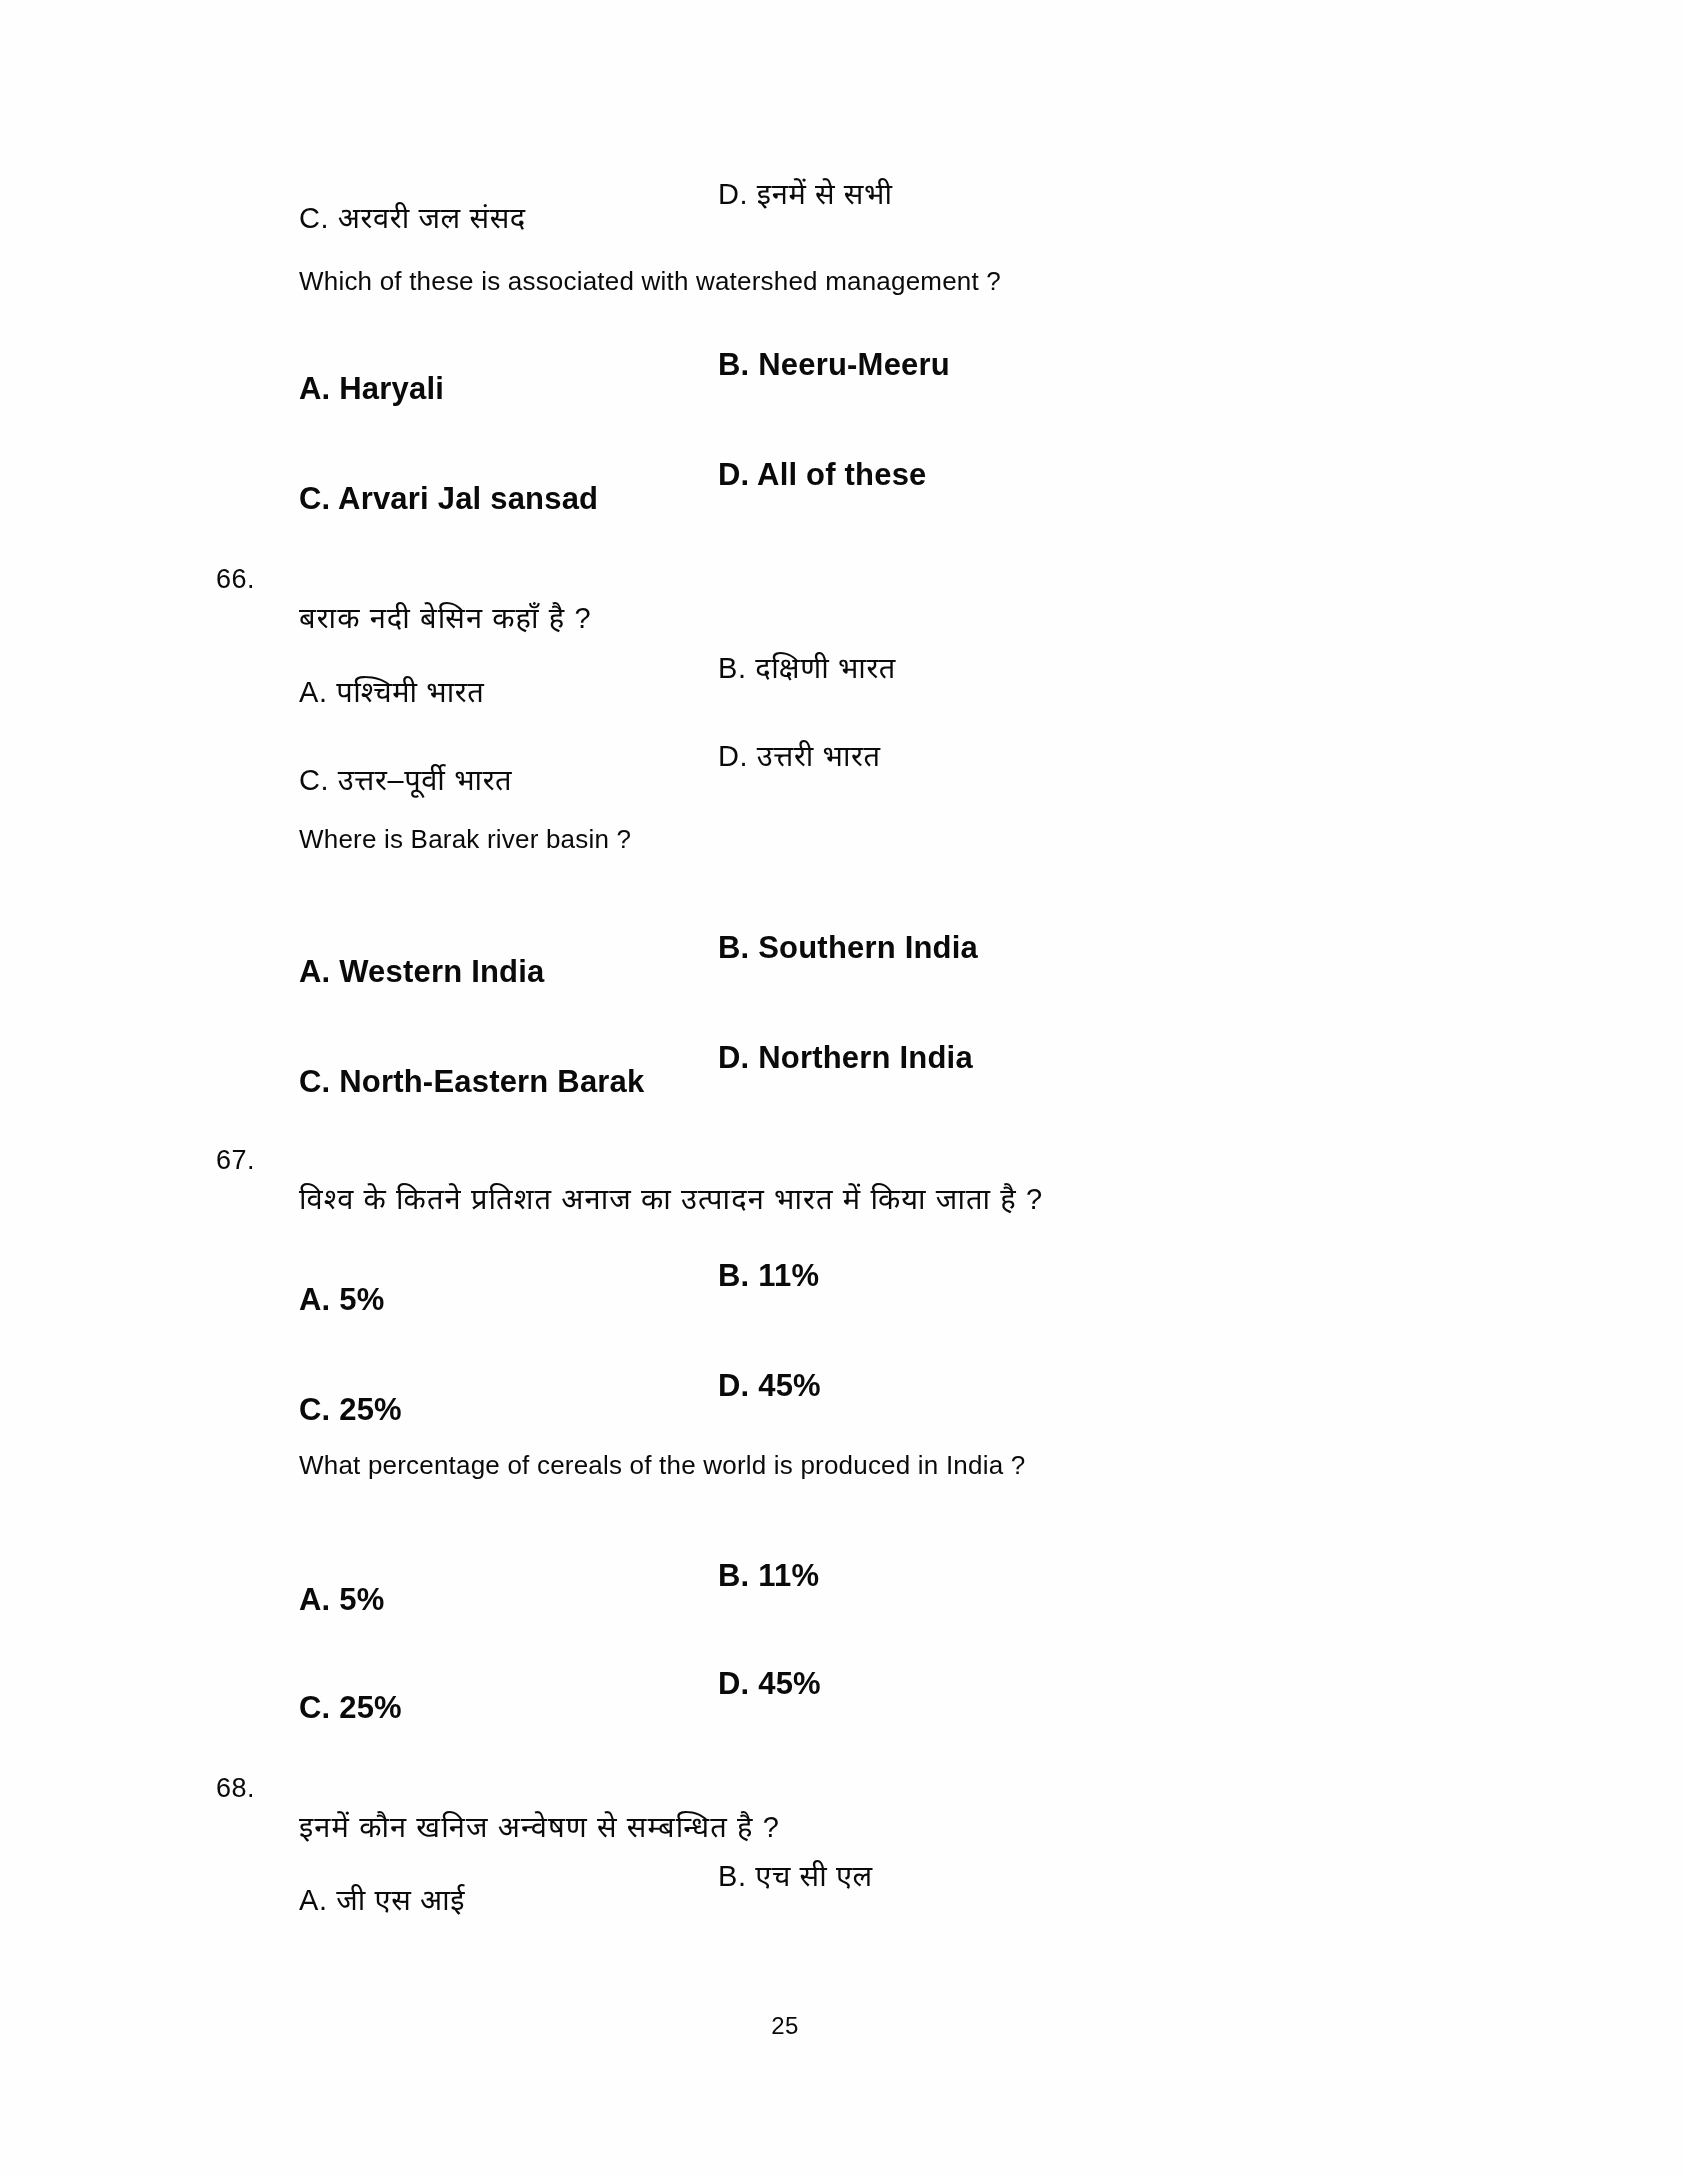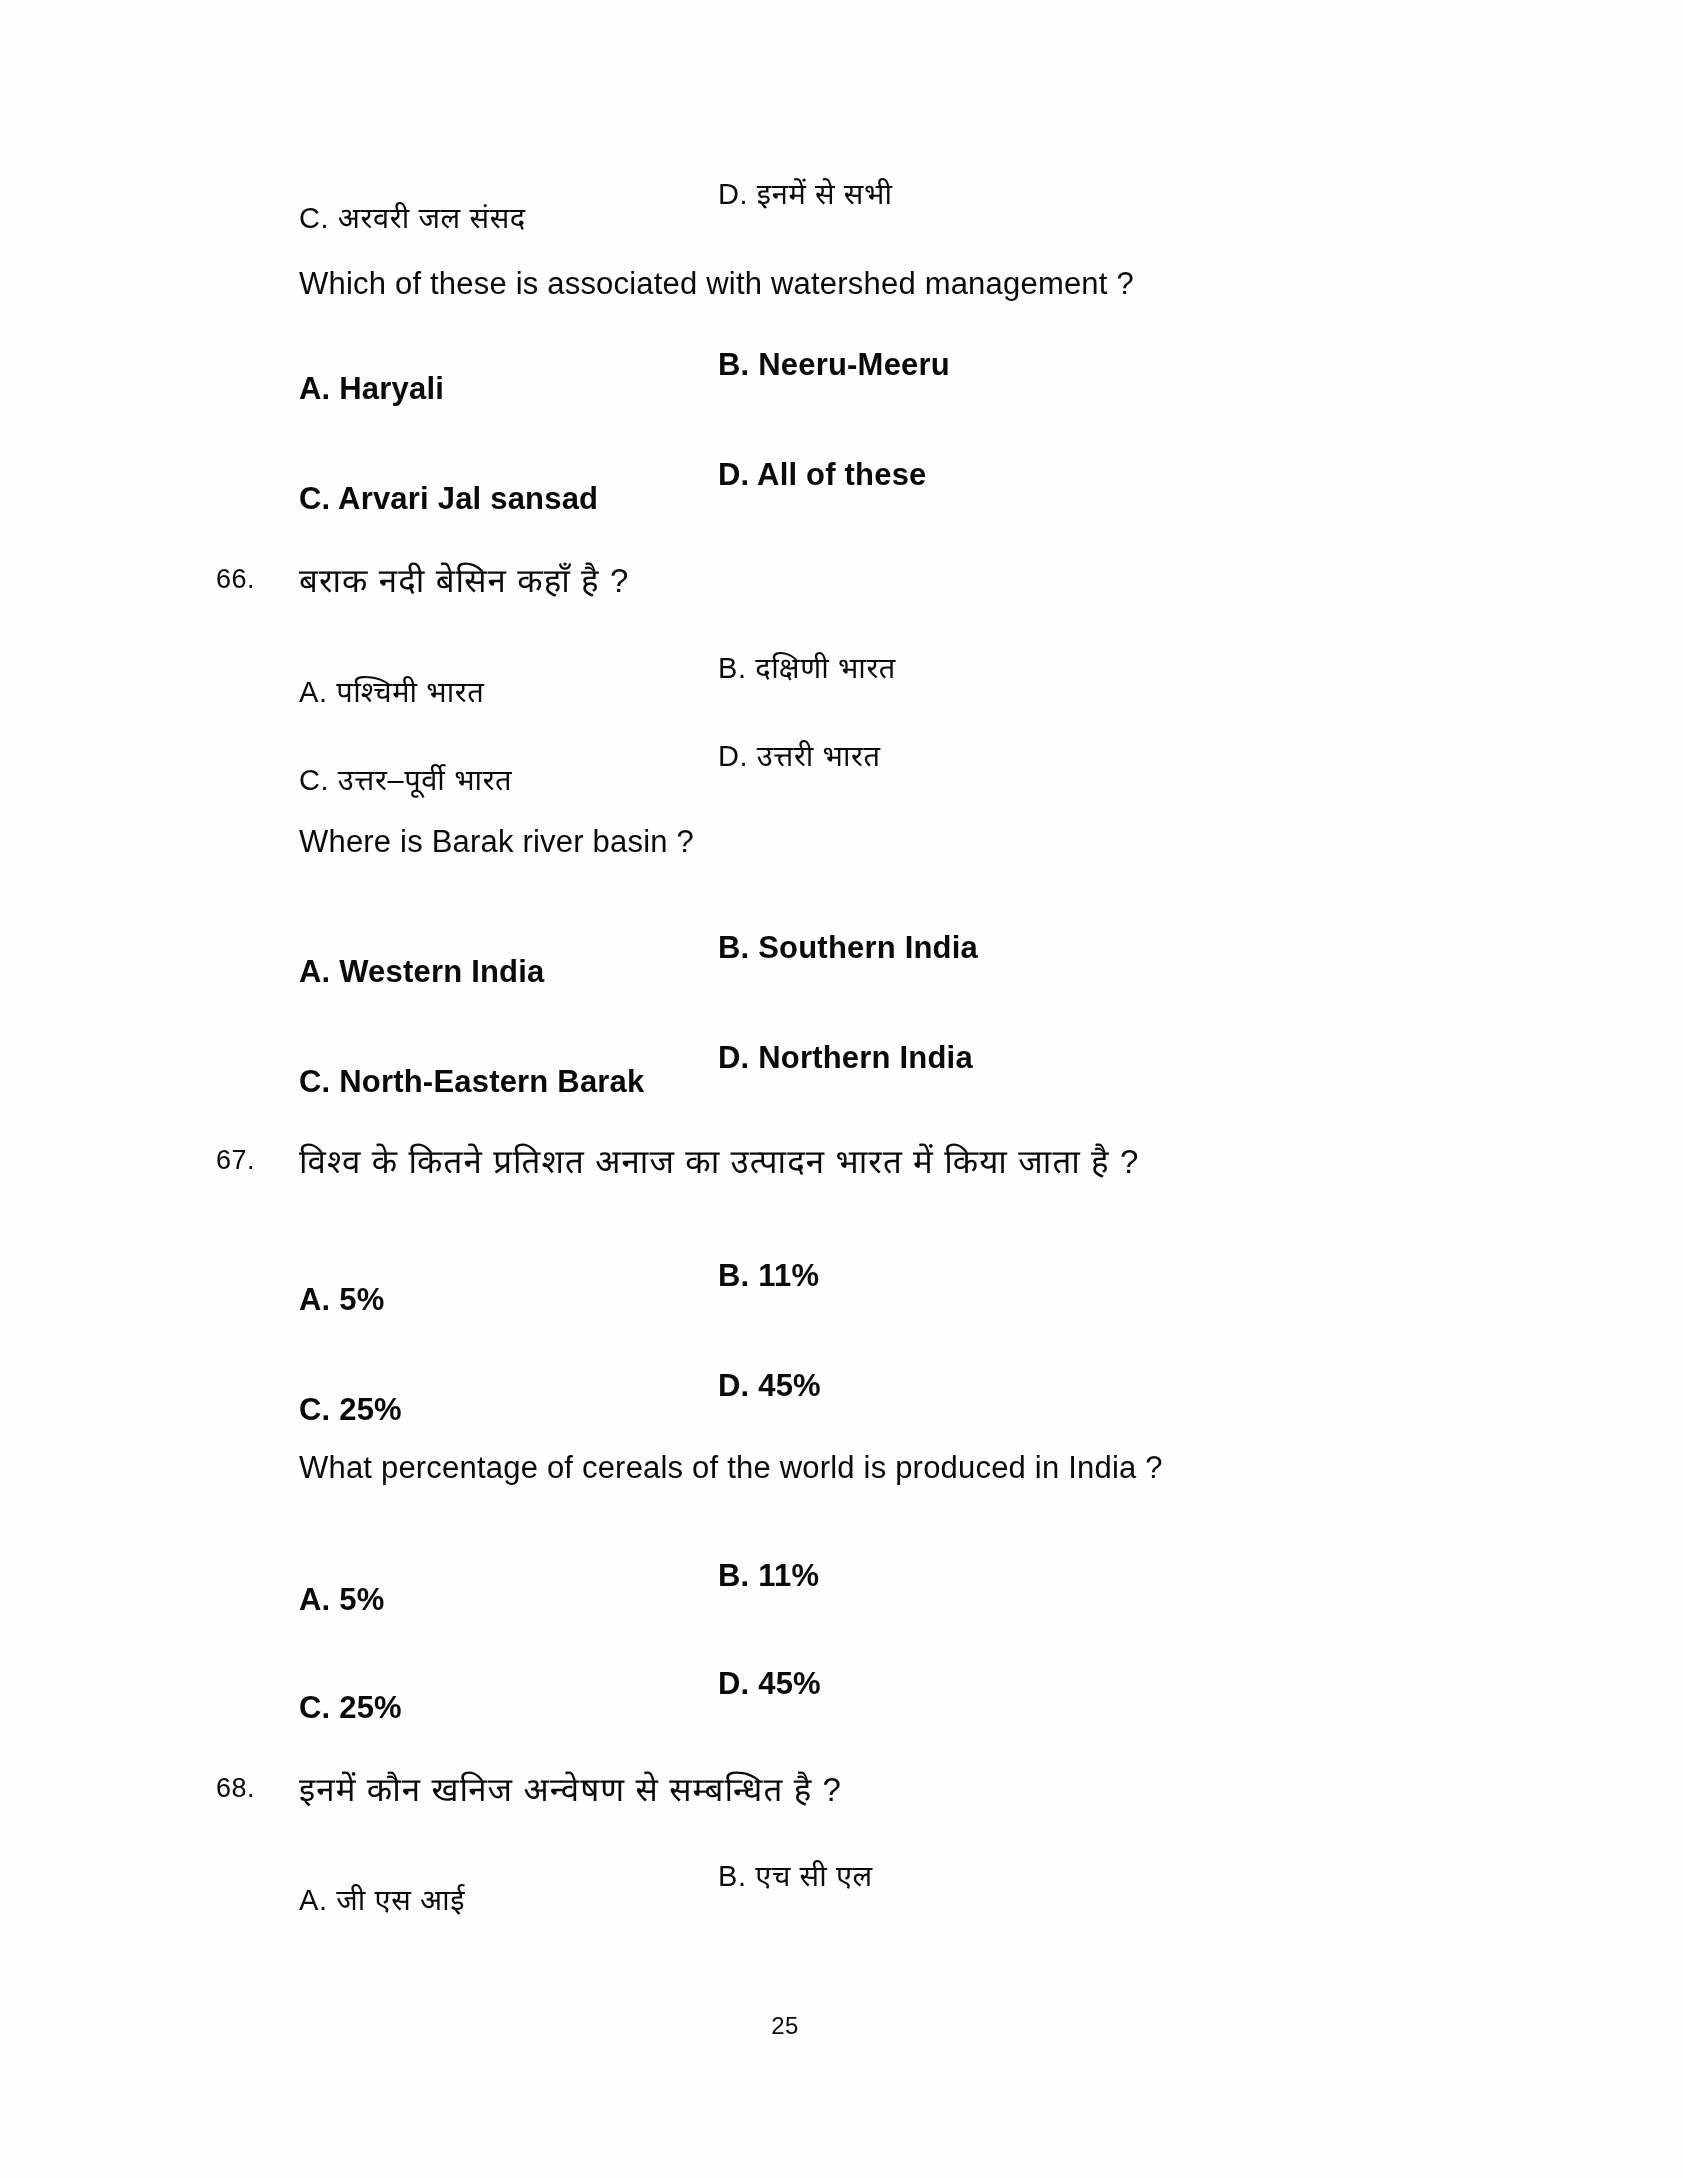--- a/index.html
+++ b/index.html
@@ -64,32 +64,33 @@
   }
 
   
   .hi {
     font-size: 29px;
     line-height: 1.0;
     letter-spacing: 0.6px;
     font-weight: 400;
   }
   .hi-q {
-    font-size: 33px;
+    font-size: 29px;
     line-height: 1.0;
     letter-spacing: 1.1px;
+    margin-top: 40px;
   }
   .en {
     font-size: 31px;
     line-height: 1.0;
     letter-spacing: 0.2px;
     font-weight: 700;
   }
   .en-q {
-    font-size: 31px;
+    font-size: 26px;
     line-height: 1.0;
     letter-spacing: 0.2px;
   }
 
   .pagenum {
     position: absolute;
     left: 0;
     top: 2012px;
     width: 1570px;
     text-align: center;

